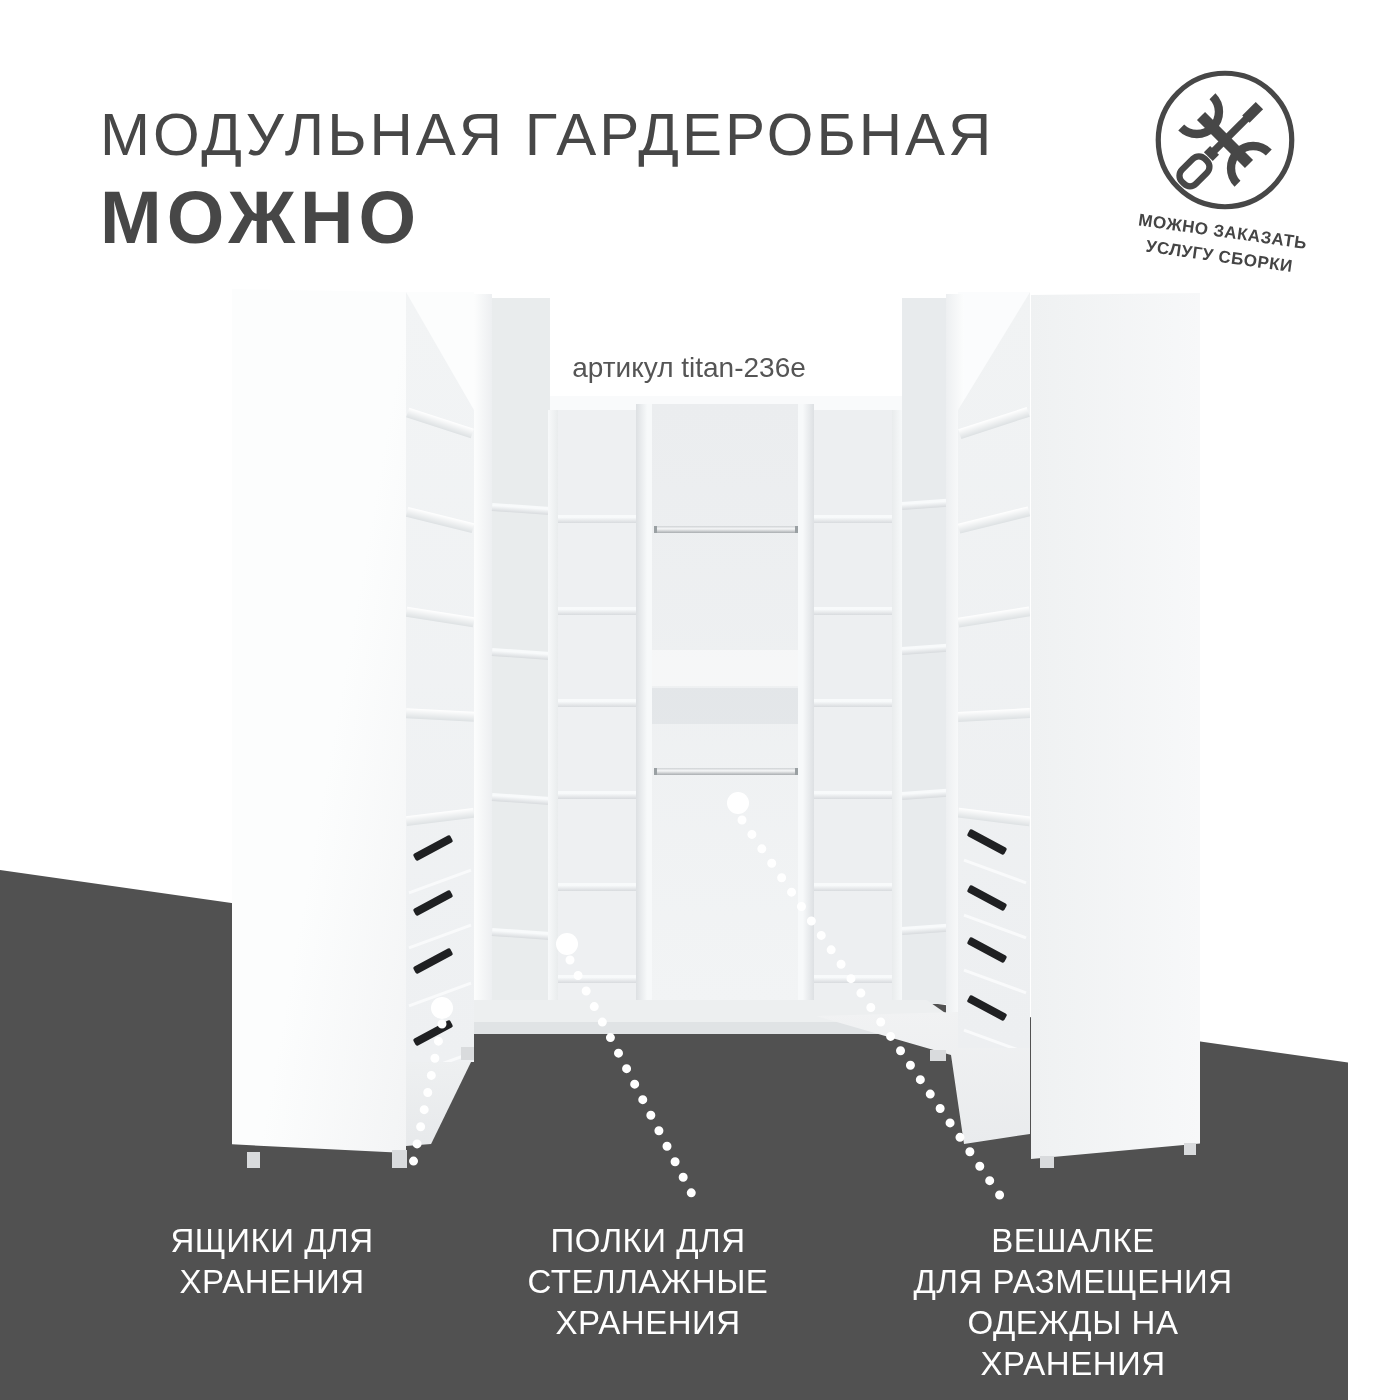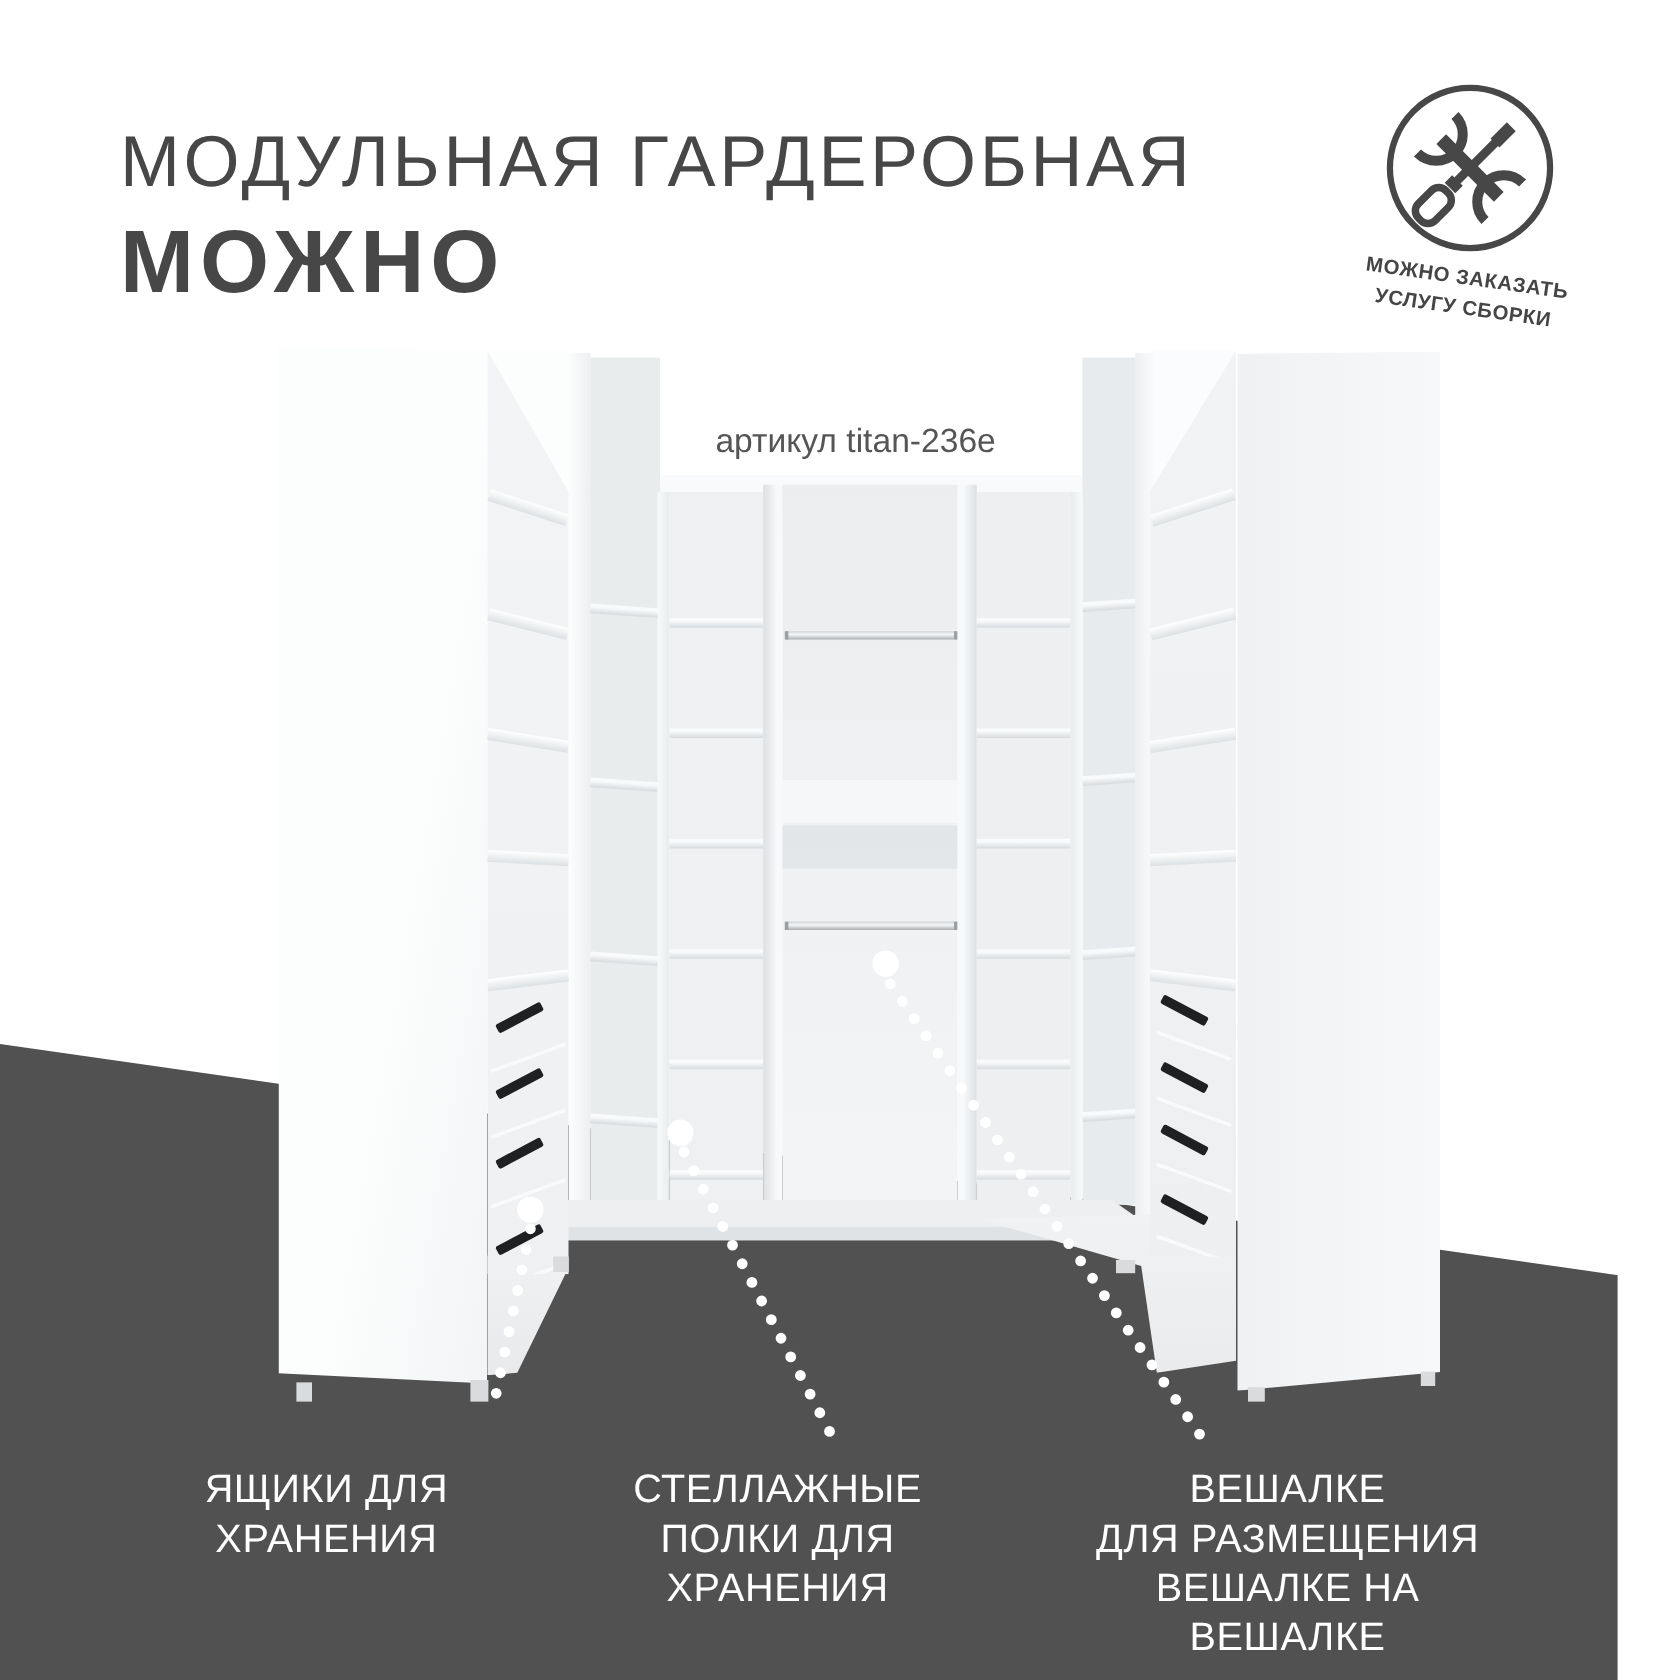--- a/index.html
+++ b/index.html
@@ -186,30 +186,30 @@
         <line x1="55" y1="85" x2="92" y2="48" stroke-width="7"></line>
         <line x1="90" y1="50" x2="103" y2="37" stroke-width="10"></line>
       </g>
     </svg>
     <div class="badge-text p" style="left:15px;top:155px;">
       <div>МОЖНО ЗАКАЗАТЬ</div>
       <div>УСЛУГУ СБОРКИ</div>
     </div>
   </div>
 
-  <div class="sku p" style="left:713px;top:352px;transform:translateX(-50%);">артикул titan-236e</div>
+  <div class="sku p" style="left:689px;top:352px;transform:translateX(-50%);">артикул titan-236e</div>
 
   <div class="callout p" style="left:112px;top:1220px;width:320px;">
     <div>ЯЩИКИ ДЛЯ</div>
     <div>ХРАНЕНИЯ</div>
   </div>
   <div class="callout p" style="left:488px;top:1220px;width:320px;">
+    <div>ПОЛКИ ДЛЯ</div>
     <div>СТЕЛЛАЖНЫЕ</div>
-    <div>ПОЛКИ ДЛЯ</div>
     <div>ХРАНЕНИЯ</div>
   </div>
   <div class="callout p" style="left:878px;top:1220px;width:390px;">
     <div>ВЕШАЛКЕ</div>
     <div>ДЛЯ РАЗМЕЩЕНИЯ</div>
-    <div>ВЕШАЛКЕ НА ВЕШАЛКЕ</div>
+    <div>ОДЕЖДЫ НА ХРАНЕНИЯ</div>
   </div>
 
 </div>
 
 </body></html>

